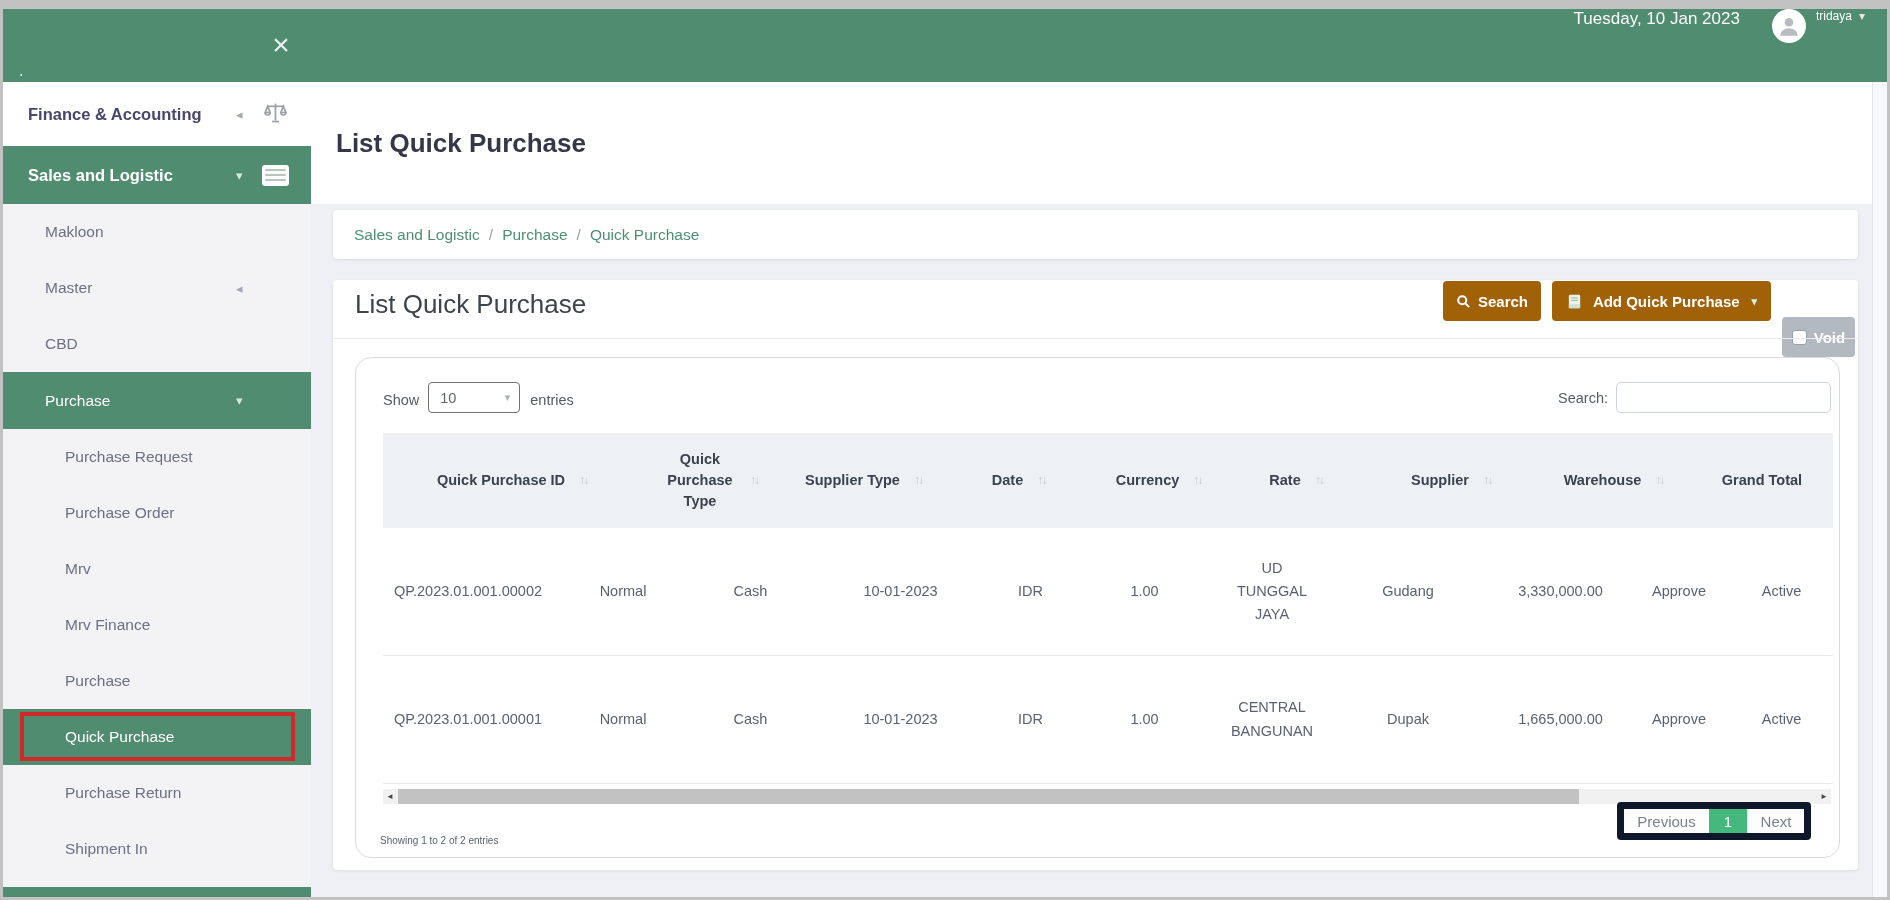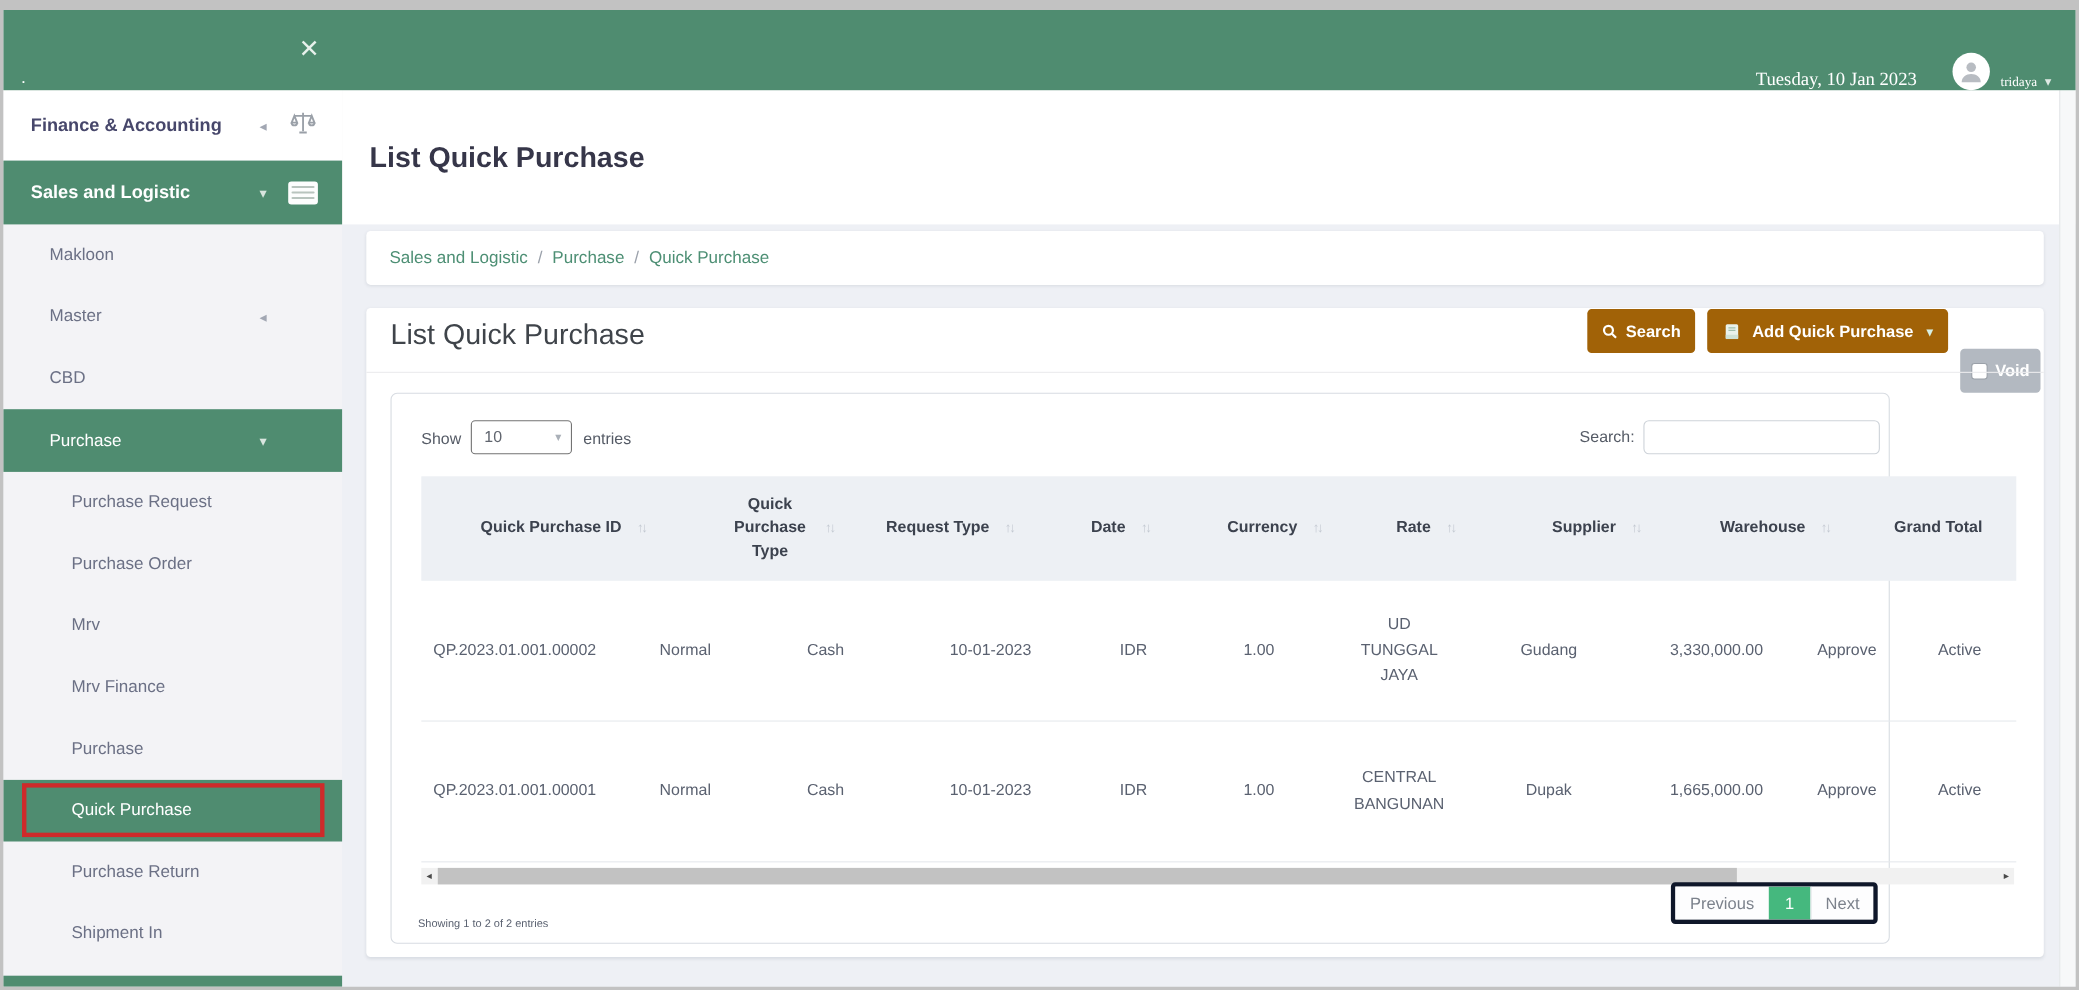--- a/index.html
+++ b/index.html
@@ -9,21 +9,21 @@
     font-family: "Liberation Sans", sans-serif;
     background: #eef0f5;
     overflow: hidden;
   }
   .frame { position:absolute; inset:0; border:3px solid #c2c2c2; border-top-width:9px; pointer-events:none; z-index:90; }
 
   
   .topbar { position:absolute; left:3px; right:3px; top:9px; height:73px; background:#4f8c70; z-index:5; }
   .logo-dot { position:absolute; left:16px; bottom:8px; color:#fff; font-size:16px; line-height:6px; }
   .close-btn { position:absolute; left:258px; top:14px; width:40px; height:44px; color:#e8f1ec; font-size:30px; font-weight:400; display:flex; align-items:center; justify-content:center; cursor:pointer; }
-  .topbar-right { position:absolute; right:22px; top:0; height:100%; display:flex; align-items:flex-end;font-family:Liberation Serif, serif; }
+  .topbar-right { position:absolute; right:22px; top:0; height:100%; display:flex; align-items:flex-start; }
   .topbar-date { color:#fff; font-size:17px; margin-right:32px; }
   .avatar { width:34px; height:34px; border-radius:50%; background:#fff; display:flex; align-items:center; justify-content:center; overflow:hidden; }
   .username { color:#ffffff; font-size:12px; margin:0 7px 0 10px; }
   .user-caret { color:#dfeae4; font-size:12px; }
 
   
   .sidebar { position:absolute; left:3px; top:82px; width:308px; bottom:3px; background:#f3f3f6; z-index:4; }
   .sb-row { position:relative; display:flex; align-items:center; }
   .sb-title-row { height:64px; background:#ffffff; }
   .sb-title-row .lbl { color:#47476b; font-weight:bold; font-size:16.5px; margin-left:25px; }
@@ -59,21 +59,21 @@
   .btn-row { position:absolute; right:3px; top:1px; display:flex; gap:11px; }
   .btn { height:40px; border:none; border-radius:4px; color:#fff; font-weight:bold; font-size:15px; display:flex; align-items:center; justify-content:center; cursor:pointer; font-family:"Liberation Sans",sans-serif; }
   .btn-green { background:#a16207; }
   .btn-search { width:98px; gap:7px; }
   .btn-add { width:219px; gap:10px; }
   .btn-void { width:73px; background:#b3b9c1; gap:7px;margin-top:36px; }
   .void-check { width:15px; height:15px; background:#fff; border-radius:3px; border:1px solid #9aa0a8; }
   .btn-caret { font-size:11px; margin-left:2px; color:#d7efe2; }
   .card-divider { position:absolute; left:0; right:0; top:58px; border-top:1px solid #ececee; }
 
-  .panel { position:absolute; left:22px; top:77px; width:1363px; height:501px; border:1px solid #d8dce2; border-radius:6px; }
+  .panel { position:absolute; left:22px; top:77px; width:1485px; height:501px; border:1px solid #d8dce2; border-radius:16px; }
   .show-group { position:absolute; left:27px; top:24px; display:flex; align-items:center; font-size:14.5px; color:#555b66; }
   .select-box { position:relative; width:92px; height:31px; border:1px solid #737373; border-radius:4px; margin:0 10px 4px 9px; display:flex; align-items:center; cursor:pointer; background:#fff; }
   .select-box .val { margin-left:11px; color:#60656e; font-size:14.5px; }
   .select-box .sel-caret { position:absolute; right:9px; color:#aab0b8; font-size:11px; }
   .search-group { position:absolute; right:8px; top:24px; display:flex; align-items:center; font-size:14.5px; color:#555b66; }
   .search-input { width:215px; height:31px; margin-left:8px; border:1px solid #ced3d9; border-radius:5px; padding:0 8px; font-size:14px; font-family:"Liberation Sans",sans-serif; color:#444; }
 
   .thead { position:absolute; left:27px; top:75px; width:1450px; height:95px; background:#edf0f4; display:flex; }
   .th { display:flex; align-items:center; justify-content:center; text-align:center; font-weight:bold; font-size:14.5px; color:#3c424e; line-height:1.45; }
   .th .th-label { max-width:100%; }
@@ -83,21 +83,21 @@
   .trow { height:128px; display:flex; border-bottom:1px solid #e6e9ed; }
   .td { display:flex; align-items:center; justify-content:center; text-align:center; font-size:14.5px; color:#5a6170; line-height:1.6; padding:0 4px; }
 
   .hscroll { position:absolute; left:27px; top:431px; width:1448px; height:15px; background:#f1f1f1; }
   .hs-arrow { position:absolute; top:0; width:14px; height:15px; display:flex; align-items:center; justify-content:center; font-size:8px; color:#4a4a4a; cursor:pointer; }
   .hs-left { left:0; }
   .hs-right { right:0; }
   .hs-thumb { position:absolute; left:15px; top:0; width:1181px; height:15px; background:#c2c2c2; cursor:grab; }
 
   .tfoot-info { position:absolute; left:24px; top:477px; font-size:10px; color:#5a6170; }
-  .pager { position:absolute; right:10px; top:444px; height:38px; display:flex; border:4px solid #0f172a; border-radius:4px; overflow:hidden; background:#fff; }
+  .pager { position:absolute; right:28px; top:444px; height:38px; display:flex; border:7px solid #0f172a; border-radius:4px; overflow:hidden; background:#fff; }
   .pg-btn { display:flex; align-items:center; justify-content:center; font-size:15px; color:#7c828c; cursor:pointer; background:#fdfdfe; }
   .pg-prev { width:85px; }
   .pg-num { width:38px; background:#45b87e; color:#fff; }
   .pg-next { width:57px; border-left:1px solid #e4e7ea; }
 </style>
 </head>
 <body>
 
 <div class="topbar">
   <span class="logo-dot">.</span>
@@ -248,21 +248,21 @@
       <div class="thead">
         <div class="th" style="width:258px">
           <span class="th-label">Quick Purchase ID</span>
           <span class="sort-icon">↑↓</span>
         </div>
         <div class="th wrap3" style="width:140px">
           <span class="th-label">Quick Purchase Type</span>
           <span class="sort-icon">↑↓</span>
         </div>
         <div class="th" style="width:165px">
-          <span class="th-label">Request Type</span>
+          <span class="th-label">Supplier Type</span>
           <span class="sort-icon">↑↓</span>
         </div>
         <div class="th" style="width:145px">
           <span class="th-label">Date</span>
           <span class="sort-icon">↑↓</span>
         </div>
         <div class="th" style="width:135px">
           <span class="th-label">Currency</span>
           <span class="sort-icon">↑↓</span>
         </div>

